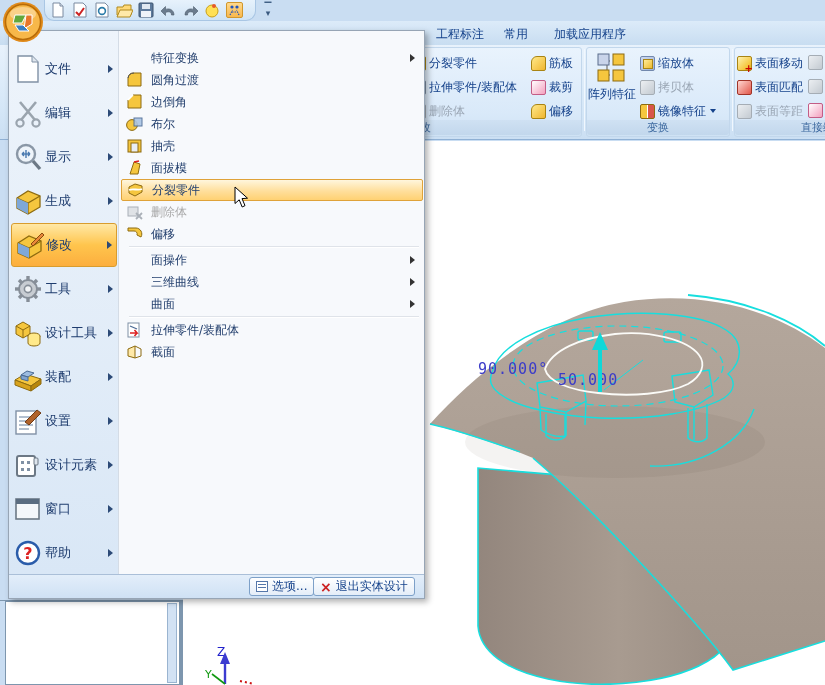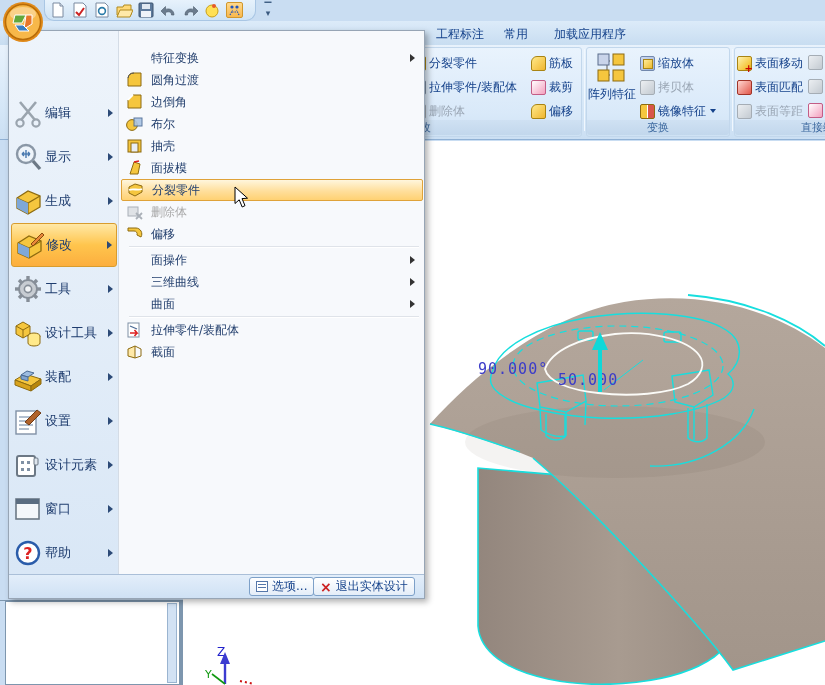--- a/index.html
+++ b/index.html
@@ -320,20 +320,30 @@
       <polygon points="220,664 230,664 225,652" fill="#3b3bd0"></polygon>
       <text x="205" y="678" font-size="11" fill="#119911">Y</text>
       <line x1="225" y1="684" x2="212" y2="674" stroke="#119911" stroke-width="1.6"></line>
       <line x1="240" y1="681" x2="254" y2="684" stroke="#cc1111" stroke-width="2" stroke-dasharray="2,3"></line>
     </g>
   </svg>
 
   <div class="menu">
     <div class="menu-left"></div>
 
+    <div class="mi" style="top:16px">
+      <span class="micon">
+          <svg width="30" height="30">
+            <path d="M5 2 h14 l6 6 v20 h-20 z" fill="#fff" stroke="#8091a5" stroke-width="1.4"></path>
+            <path d="M19 2 v6 h6" fill="#dfe6ee" stroke="#8091a5"></path>
+          </svg>
+        </span>
+      <span class="lbl">文件</span>
+        <span class="arr"></span>
+    </div>
     <div class="mi" style="top:60px">
       <span class="micon">
           <svg width="30" height="30">
             <path d="M7 4 L22 22 M23 4 L8 22" stroke="#9aa4ae" stroke-width="2.6" fill="none"></path>
             <circle cx="7" cy="25" r="3.6" fill="none" stroke="#9aa4ae" stroke-width="2.2"></circle>
             <circle cx="23" cy="25" r="3.6" fill="none" stroke="#9aa4ae" stroke-width="2.2"></circle>
           </svg>
         </span>
       <span class="lbl">编辑</span>
         <span class="arr"></span>

